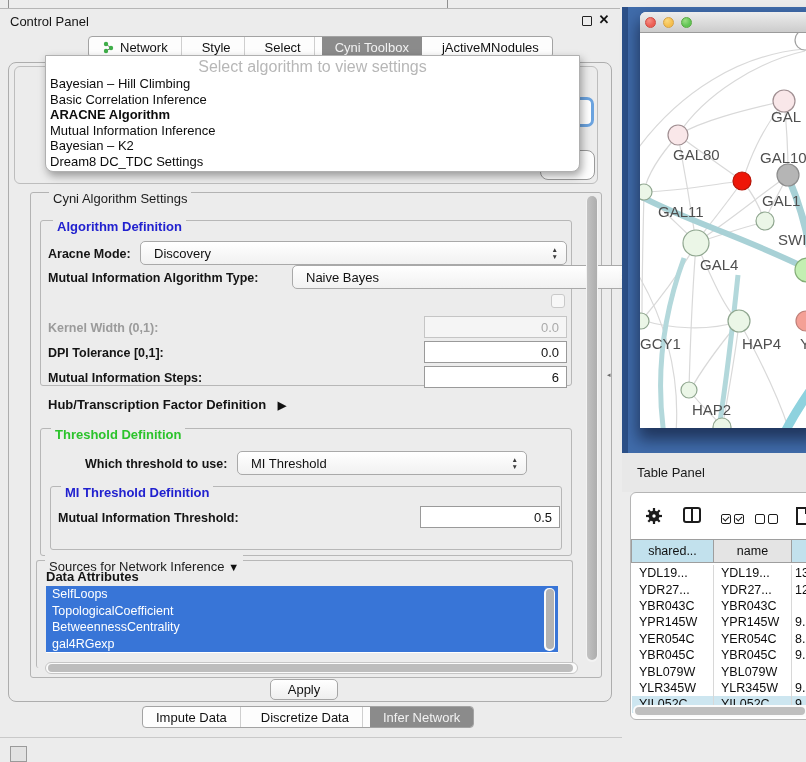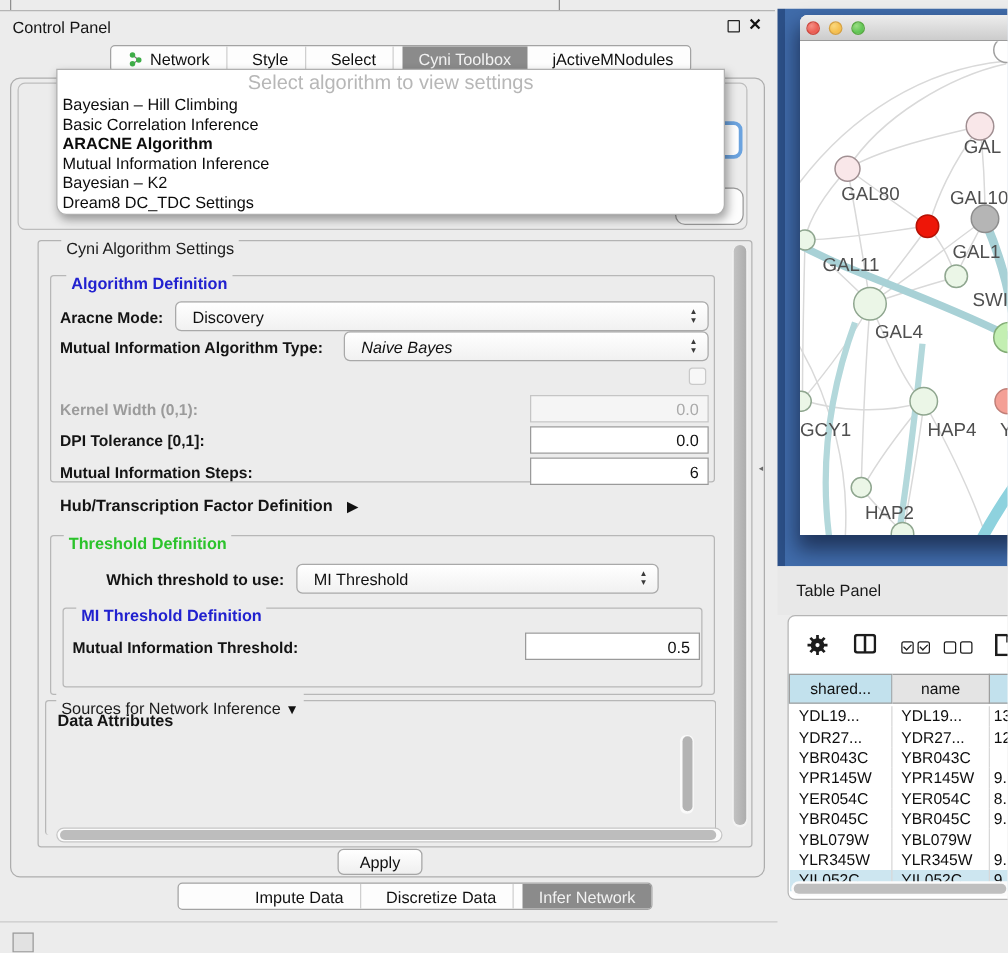--- a/index.html
+++ b/index.html
@@ -10,21 +10,21 @@
   .dock { position:absolute; left:0; top:0; width:622px; height:762px; background:#ececec; }
   .top-line { position:absolute; left:0; top:8px; width:620px; height:1px; background:#b5b5b5; }
   .tick { position:absolute; top:0; width:1px; height:8px; background:#8f8f8f; }
   .titlebar { position:absolute; left:0; top:9px; width:620px; height:24px; }
   .title-text { position:absolute; left:10px; top:5px; font-size:13px; color:#151515; }
   .float-btn { position:absolute; left:582px; top:7px; width:10px; height:10px; border:1.6px solid #222; border-radius:1px; background:transparent; }
   .close-btn { position:absolute; left:597px; top:2px; width:14px; height:18px; font-size:13px; font-weight:bold; color:#111; text-align:center; line-height:18px; }
 
   .tabbar { position:absolute; display:flex; align-items:stretch; background:#fdfdfd; border:1px solid #a3a3a3; border-radius:4px; overflow:hidden;gap:7px; }
   .tabbar.top { left:88px; top:36px; height:22px; }
-  .tabbar.bottom { left:142px; top:706px; height:22px;padding-left:48px; }
+  .tabbar.bottom { left:142px; top:706px; height:22px; }
   .tab { display:flex; align-items:center; padding:0 13px; font-size:13px; color:#111; border-right:1px solid #cfcfcf; white-space:nowrap; }
   .tab:last-child { border-right:none; }
   .tab.selected { background:#8b8b8b; color:#f2f2f2; border-right:none; }
   .net-ico { width:13px; height:13px; margin-right:5px; }
 
   .content-panel { position:absolute; left:8px; top:62px; width:604px; height:640px; border:1px solid #adadad; border-radius:8px; background:#ececec; }
   .upper-section { position:absolute; left:14px; top:66px; width:584px; height:118px; border:1px solid #bdbdbd; border-radius:6px; background:#ececec; }
   .focus-combo-frag { position:absolute; left:560px; top:97px; width:34px; height:30px; border:3px solid #6ba3df; border-radius:7px; background:#fff; }
   .combo-frag { position:absolute; left:540px; top:150px; width:55px; height:30px; border:1px solid #9a9a9a; border-radius:8px; background:#fdfdfd; }
 
@@ -153,21 +153,21 @@
 
   <div class="fieldset" style="left:40px; top:220px; width:532px; height:166px;">
     <span class="legend blue" style="left:12px;">Algorithm Definition</span>
   </div>
   <span class="lbl" style="left:48px; top:247px;">Aracne Mode:</span>
   <div class="combo" style="left:140px; top:241px; width:427px;">
     <span>Discovery</span>
     <span class="arrows">▲<span>▼</span></span>
   </div>
   <span class="lbl" style="left:48px; top:271px;">Mutual Information Algorithm Type:</span>
-  <div class="combo" style="left:275px; top:265px; width:292px;font-style:italic;">
+  <div class="combo" style="left:292px; top:265px; width:344px;">
     <span>Naive Bayes</span>
     <span class="arrows">▲<span>▼</span></span>
   </div>
   <div class="checkbox" style="left:551px; top:294px;"></div>
   <span class="lbl dis" style="left:48px; top:321px;">Kernel Width (0,1):</span>
   <input class="field dis" style="left: 424px; top: 316px; width: 143px;" readonly="" value="0.0">
   <span class="lbl" style="left:48px; top:346px;">DPI Tolerance [0,1]:</span>
   <input class="field" style="left: 424px; top: 341px; width: 143px;" readonly="" value="0.0">
   <span class="lbl" style="left:48px; top:371px;">Mutual Information Steps:</span>
   <input class="field" style="left: 424px; top: 366px; width: 143px;" readonly="" value="6">
@@ -191,20 +191,26 @@
   <span class="lbl" style="left:58px; top:511px;">Mutual Information Threshold:</span>
   <input class="field" style="left: 420px; top: 506px; width: 140px;" readonly="" value="0.5">
 
   <div class="fieldset" style="left:36px; top:560px; width:537px; height:108px; border-bottom:none;">
     <span class="legend" style="left:8px;">
       <span>Sources for Network Inference</span>
       <span class="tri">▼</span>
     </span>
   </div>
   <span class="lbl" style="left:46px; top:569px; font-size:13px;">Data Attributes</span>
+  <div class="attr-list">
+    <div class="attr-item">SelfLoops</div>
+    <div class="attr-item">TopologicalCoefficient</div>
+    <div class="attr-item">BetweennessCentrality</div>
+    <div class="attr-item">gal4RGexp</div>
+  </div>
   <div class="list-vscroll">
       <div class="thumb"></div>
     </div>
   <div class="panel-vscroll">
       <div class="thumb"></div>
     </div>
   <div class="hscroll">
       <div class="thumb"></div>
     </div>
 

